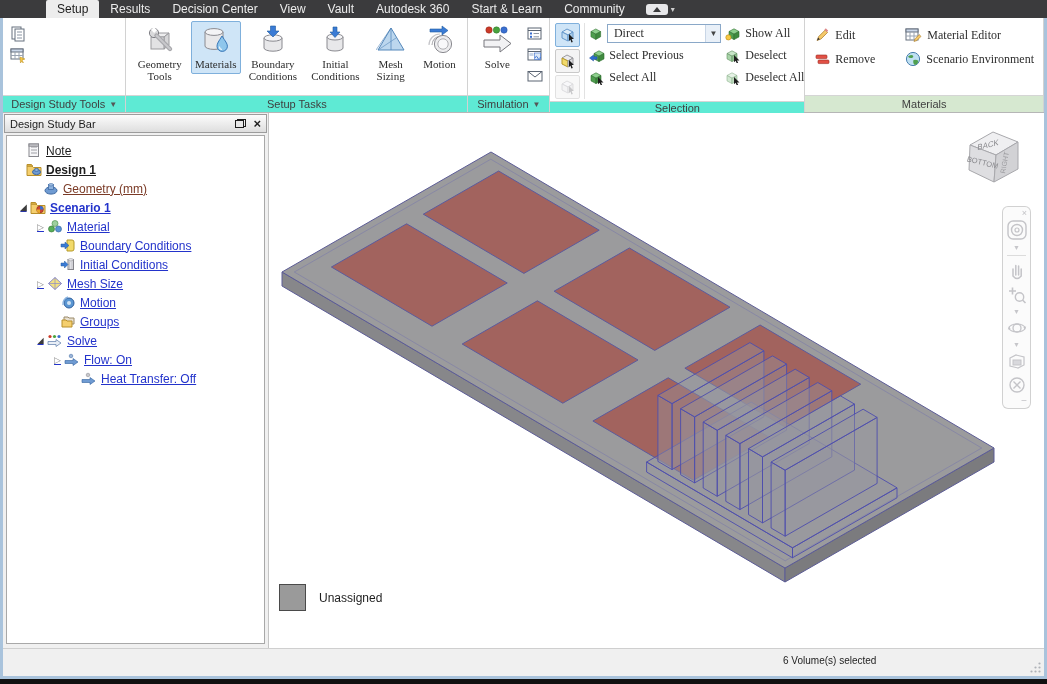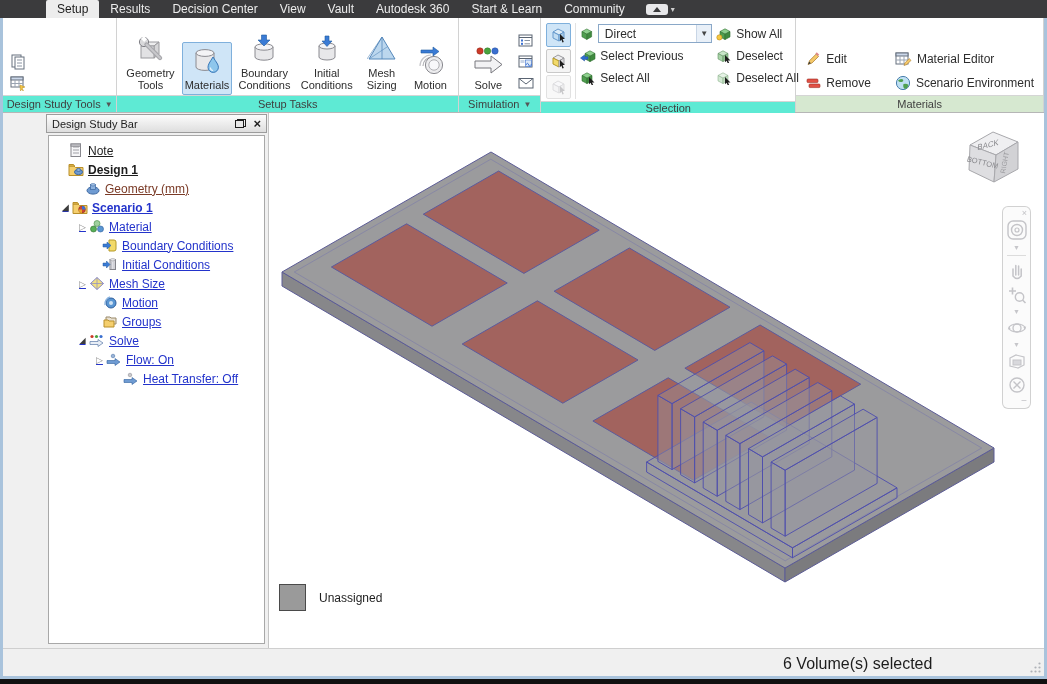--- a/index.html
+++ b/index.html
@@ -13,21 +13,21 @@
   .a360btn{margin-left:10px;align-self:center;display:flex;align-items:center;gap:3px;}
   .a360btn .pill{width:22px;height:11px;background:#e8e8ea;border-radius:3px;display:flex;align-items:center;justify-content:center;}
   .a360btn .pill .tri{width:0;height:0;border-left:4px solid transparent;border-right:4px solid transparent;border-bottom:5px solid #3b3b3d;}
   .a360btn .caret{color:#cfcfcf;font-size:8px;}
   
   .winbody{position:absolute;left:0;top:18px;width:1047px;height:661px;box-sizing:border-box;
            border:3px solid #a9c3dc;border-top:none;background:#fff;}
   
   .ribbon{height:95px;background:#ffffff;border-bottom:1px solid #b6b6b6;display:flex;box-sizing:border-box;}
   .rgroup{display:flex;flex-direction:column;border-right:1px solid #d2d2d2;box-sizing:border-box;}
-  .rgroup-body{flex:1;display:flex;align-items:flex-end;padding:3px 3px 0 3px;}
+  .rgroup-body{flex:1;display:flex;align-items:flex-start;padding:3px 3px 0 3px;font-family:Liberation Serif, serif;}
   .rgroup-label{height:16px;background:#5eead4;border-top:1px solid #d5d5d5;font-size:11px;color:#3f3f3f;
                 display:flex;align-items:center;justify-content:center;gap:4px;}
   .rgroup-label .caret{font-size:8px;color:#555;}
   .rgroup-label.green{background:#d6e8d0;}
   .bigbtn{display:flex;flex-direction:column;align-items:center;padding:3px 2px;margin:0 1px;border:1px solid transparent;
           border-radius:2px;font-size:11px;line-height:12px;color:#2d2d2d;text-align:center;cursor:default;}
   .bigbtn.active{background:#cfe5f7;border-color:#7fb0dc;}
   .bigbtn .blabel{margin-top:3px;}
   .smallcol{display:flex;flex-direction:column;justify-content:flex-start;gap:4px;padding:4px 3px;}
   .sicon{width:17px;height:17px;display:flex;align-items:center;justify-content:center;}
@@ -39,26 +39,26 @@
   .modebtn.active{background:#cfe5f7;border-color:#7fb0dc;}
   .modebtn.dim{opacity:.55;}
   .selcol{display:flex;flex-direction:column;gap:3px;padding-top:1px;}
   .selitem{display:flex;align-items:center;gap:4px;font-size:12px;color:#2d2d2d;height:19px;white-space:nowrap;}
   .combo{display:flex;align-items:center;width:118px;height:19px;background:#fff;border:1px solid #8aa8c8;
          box-sizing:border-box;font-size:12px;padding-left:3px;}
   .combo .ctext{flex:1;padding-left:3px;}
   .combo .ccaret{width:14px;height:100%;display:flex;align-items:center;justify-content:center;border-left:1px solid #c9d6e6;
                  color:#444;font-size:8px;background:#e9f0f8;}
   
-  .matgrid{display:flex;gap:24px;padding:4px 6px;}
+  .matgrid{display:flex;gap:30px;padding:4px 6px;}
   .matcol{display:flex;flex-direction:column;gap:8px;padding-top:2px;}
   .matitem{display:flex;align-items:center;gap:5px;font-size:12px;color:#2d2d2d;white-space:nowrap;}
   
   .main{display:flex;height:535px;background:#f0f0f0;}
-  .leftpanel{width:266px;background:#f0f0f0;border-right:1px solid #c4c4c4;display:flex;flex-direction:column;box-sizing:border-box;padding-left:42px;}
+  .leftpanel{width:266px;background:#f0f0f0;border-right:1px solid #c4c4c4;display:flex;flex-direction:column;box-sizing:border-box;}
   .ptitle{height:19px;margin:1px 1px 0 1px;background:linear-gradient(#fcfcfc,#dedede);border:1px solid #9c9c9c;
           display:flex;align-items:center;font-size:11px;color:#1d1d1d;padding:0 5px;box-sizing:border-box;}
   .ptitle .t{flex:1;}
   .pfloat{width:11px;height:9px;position:relative;margin-right:7px;}
   .pfloat:before{content:"";position:absolute;right:0;top:0;width:7px;height:6px;border:1px solid #1d1d1d;}
   .pfloat:after{content:"";position:absolute;left:0;bottom:0;width:7px;height:6px;border:1px solid #1d1d1d;background:#e8e8e8;}
   .pclose{font-size:13px;font-weight:bold;color:#1d1d1d;line-height:11px;}
   .treebox{flex:1;margin:2px 3px 4px 3px;background:#fff;border:1px solid #a8a8a8;padding:5px 2px;overflow:hidden;}
   .trow{display:flex;align-items:center;height:19px;font-size:12px;color:#1d1d1d;white-space:nowrap;cursor:default;text-decoration:underline;}
   .trow .sp{display:inline-block;height:1px;}
@@ -81,21 +81,21 @@
   .navx{align-self:flex-end;margin-right:3px;font-size:9px;color:#c2c2c6;line-height:8px;}
   .navmin{align-self:flex-end;margin-right:3px;font-size:10px;color:#c2c2c6;line-height:8px;}
   .navcaret{font-size:7px;color:#c6c6ca;line-height:7px;margin:1px 0;}
   .navsep{width:19px;height:1px;background:rgba(190,190,190,.5);margin:3px 0;}
   .navicon{margin:2px 0;}
   .outstrip{height:28px;background:#f0f0f0;border-top:1px solid #dadada;display:flex;align-items:center;padding-left:5px;}
   .outbtn{font-size:11px;color:#1d1d1d;padding:3px 11px;background:linear-gradient(#fdfdfd,#e6e6e6);
           border:1px solid #8a8a8a;border-radius:3px;}
   
   .statusbar{position:relative;height:28px;background:#f0f0f0;border-top:1px solid #cfcfcf;box-sizing:border-box;}
-  .stext{position:absolute;left:780px;top:6px;font-size:16px;color:#1d1d1d;}
+  .stext{position:absolute;left:780px;top:6px;font-size:10px;color:#1d1d1d;}
   .grip{position:absolute;right:2px;bottom:2px;}
 </style>
 </head>
 <body>
 
 <div class="frame">
 
   <div class="tabbar">
     <div class="tab active">Setup</div>
     <div class="tab">Results</div>

